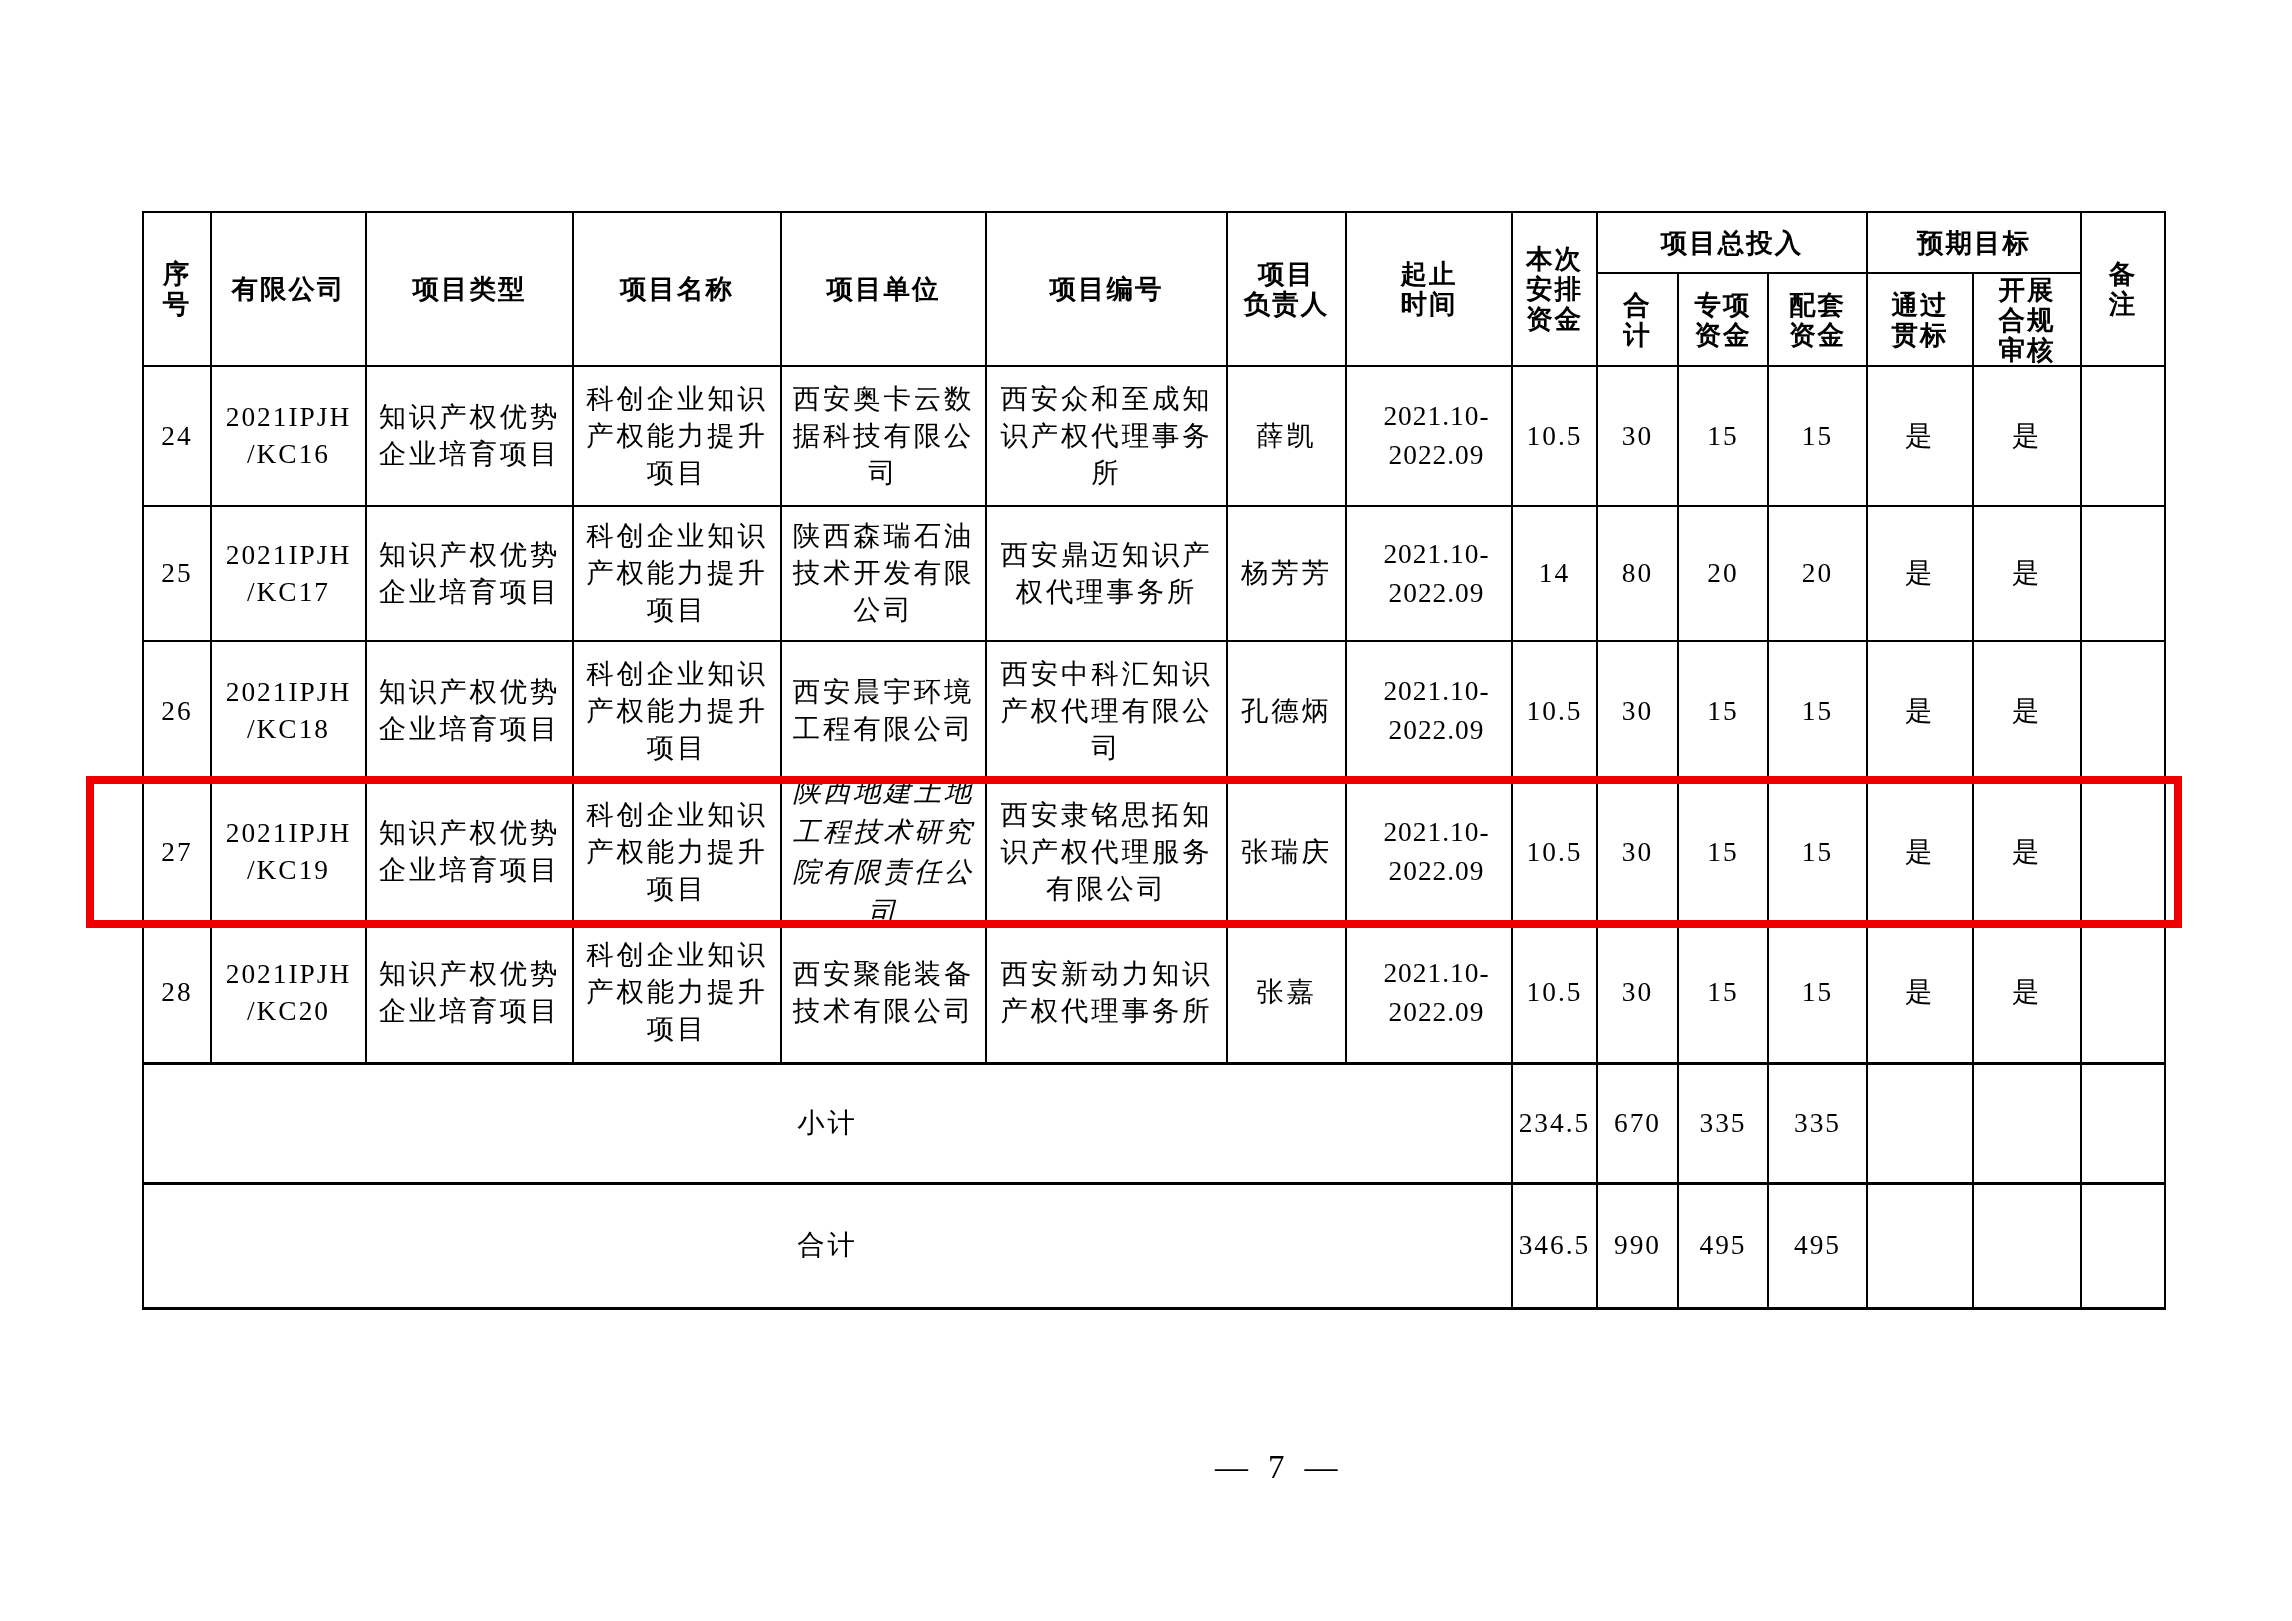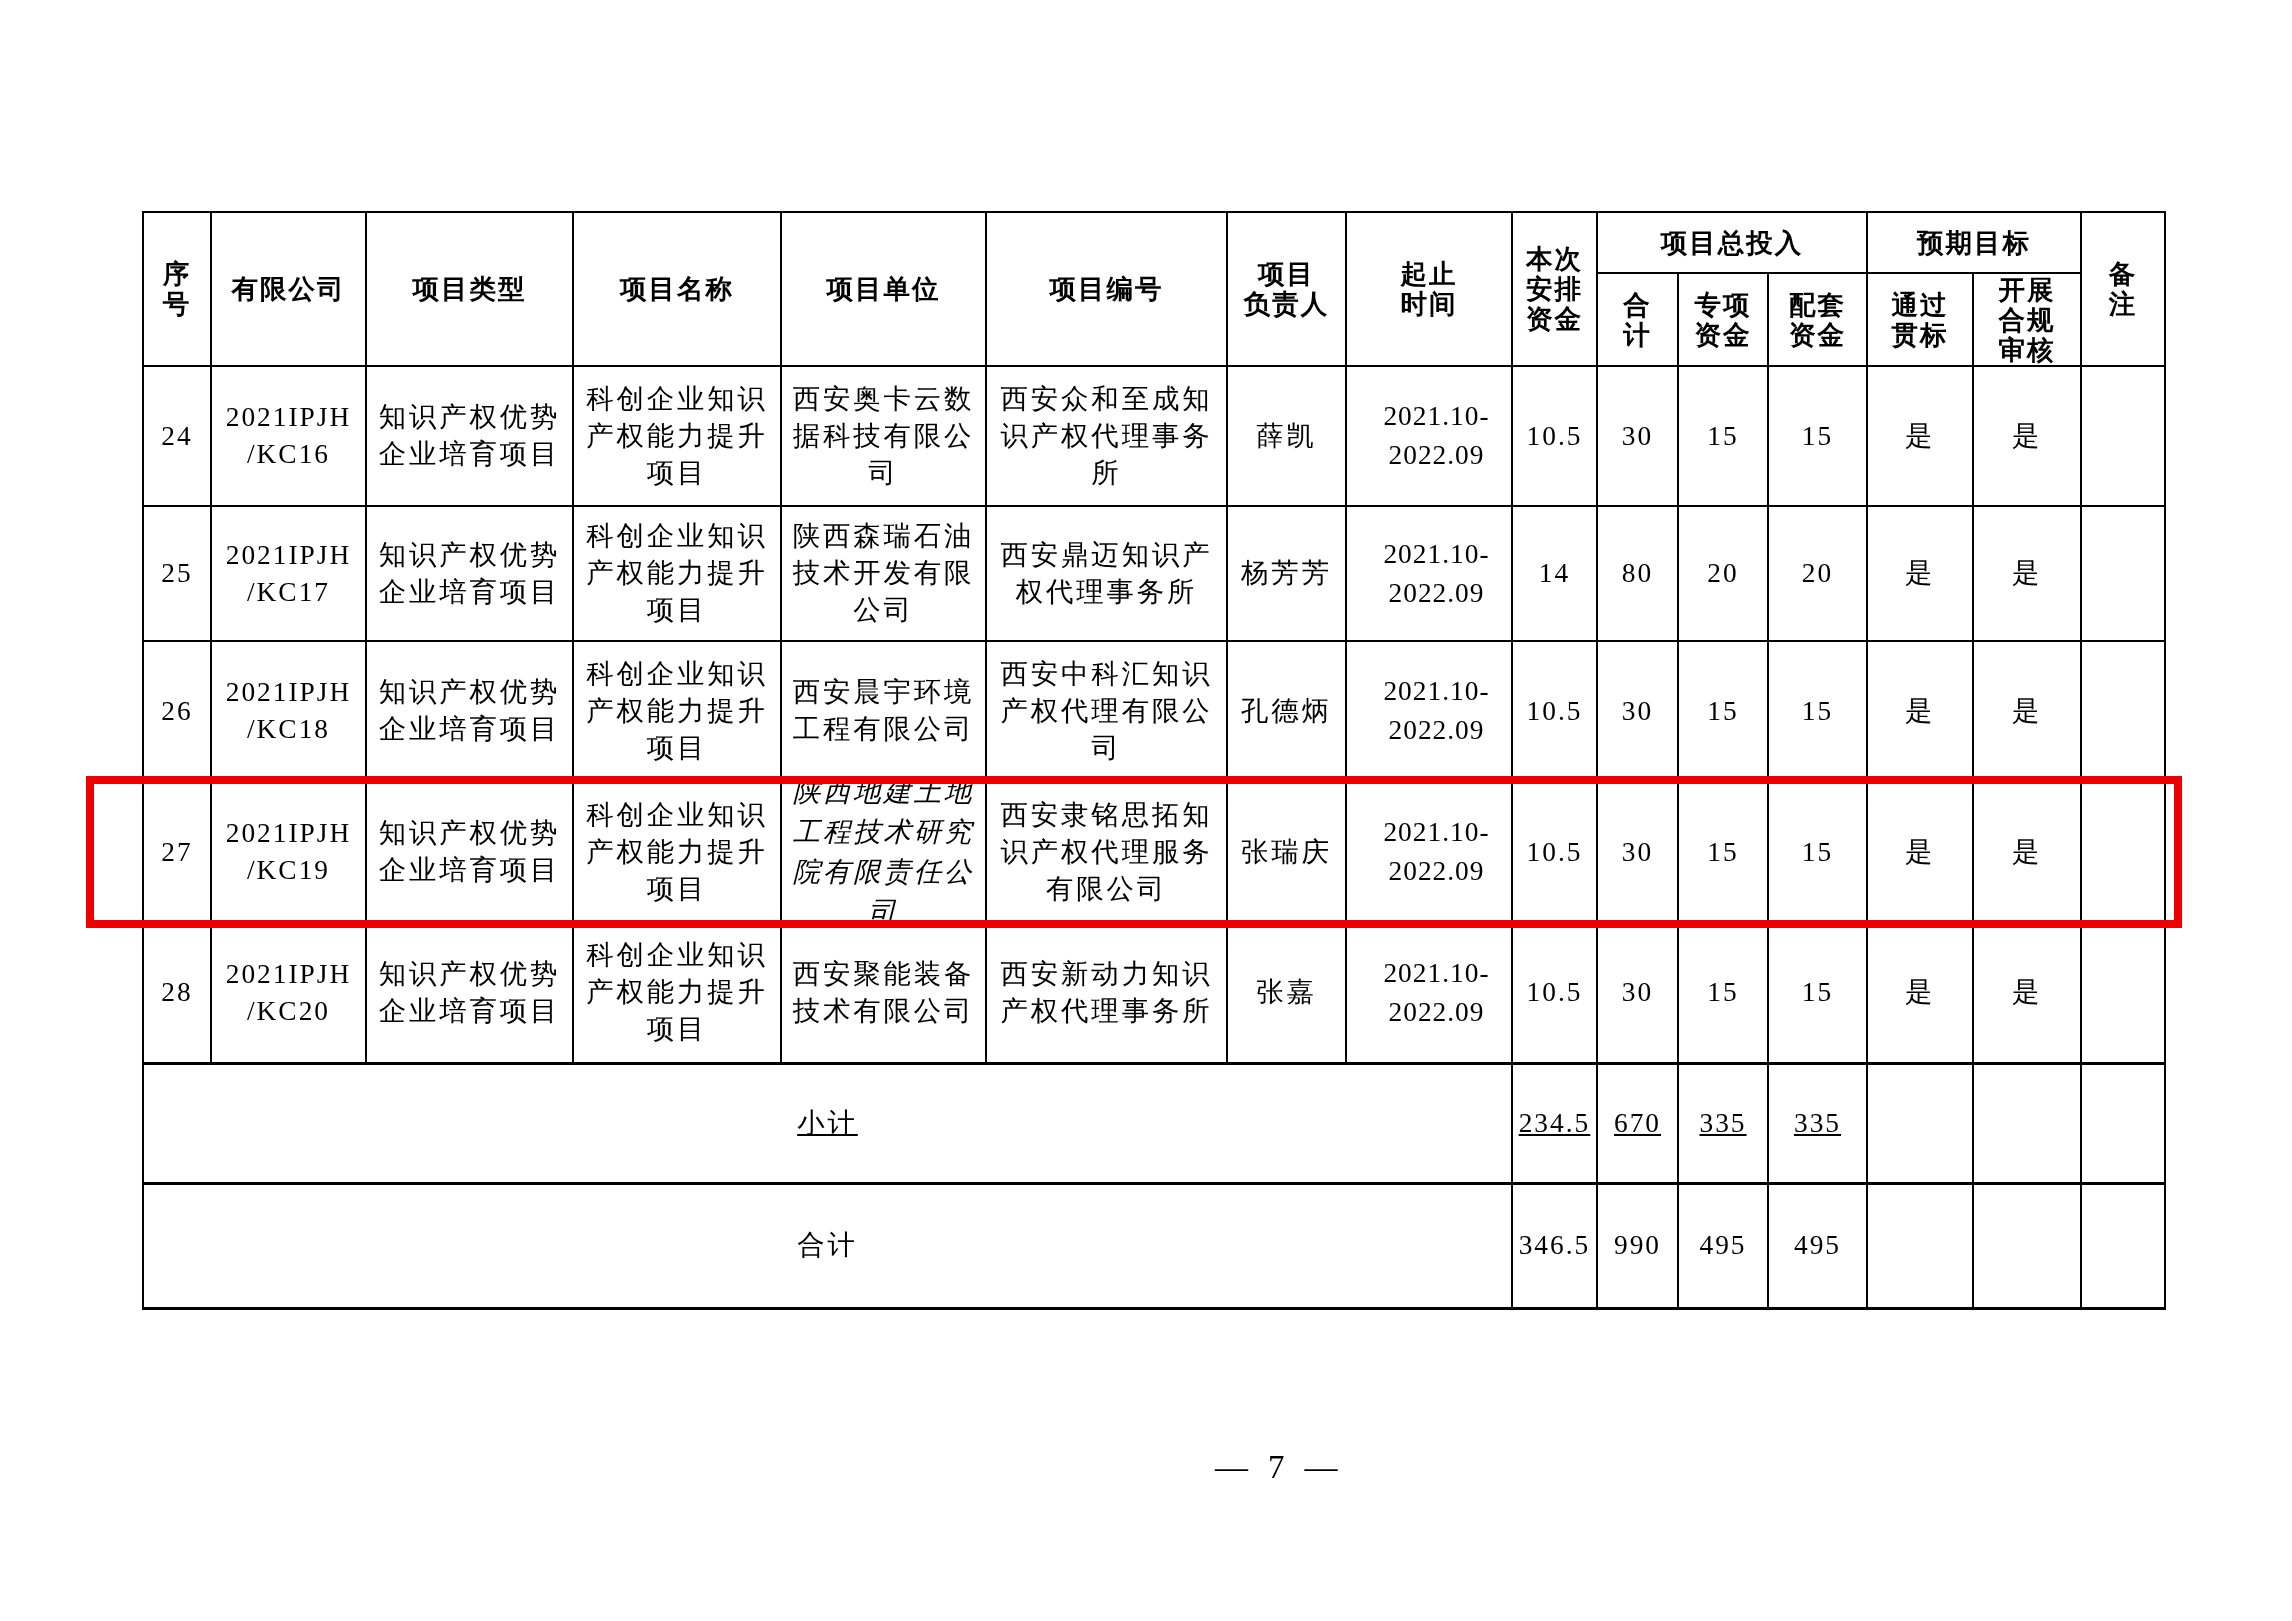--- a/index.html
+++ b/index.html
@@ -41,21 +41,21 @@
   }
   td.num { letter-spacing:2px; font-size:27.4px; }
   td.date { letter-spacing:1px; font-size:27.4px; line-height:39px;padding-left:15px; }
   tr.hA { height:61px; }
   tr.hB { height:93px; }
   tr.r24 { height:140px; }
   tr.r25 { height:135px; }
   tr.r26 { height:140px; }
   tr.r27 { height:142px; }
   tr.r28 { height:140px; }
-  tr.sub { height:120px;text-decoration:underline; }
+  tr.sub { height:120px; }
   tr.tot { height:125px; }
   tr.sub > td { border-top-width:3.9px; }
   tr.tot > td { border-top-width:3.9px; }
   td.ovf-td { position:relative; }
   .ovf {
     position:absolute; top:50%; left:50%;
     transform:translate(-50%,-50%);
     white-space:pre;
     line-height:40px;
     width:max-content;

